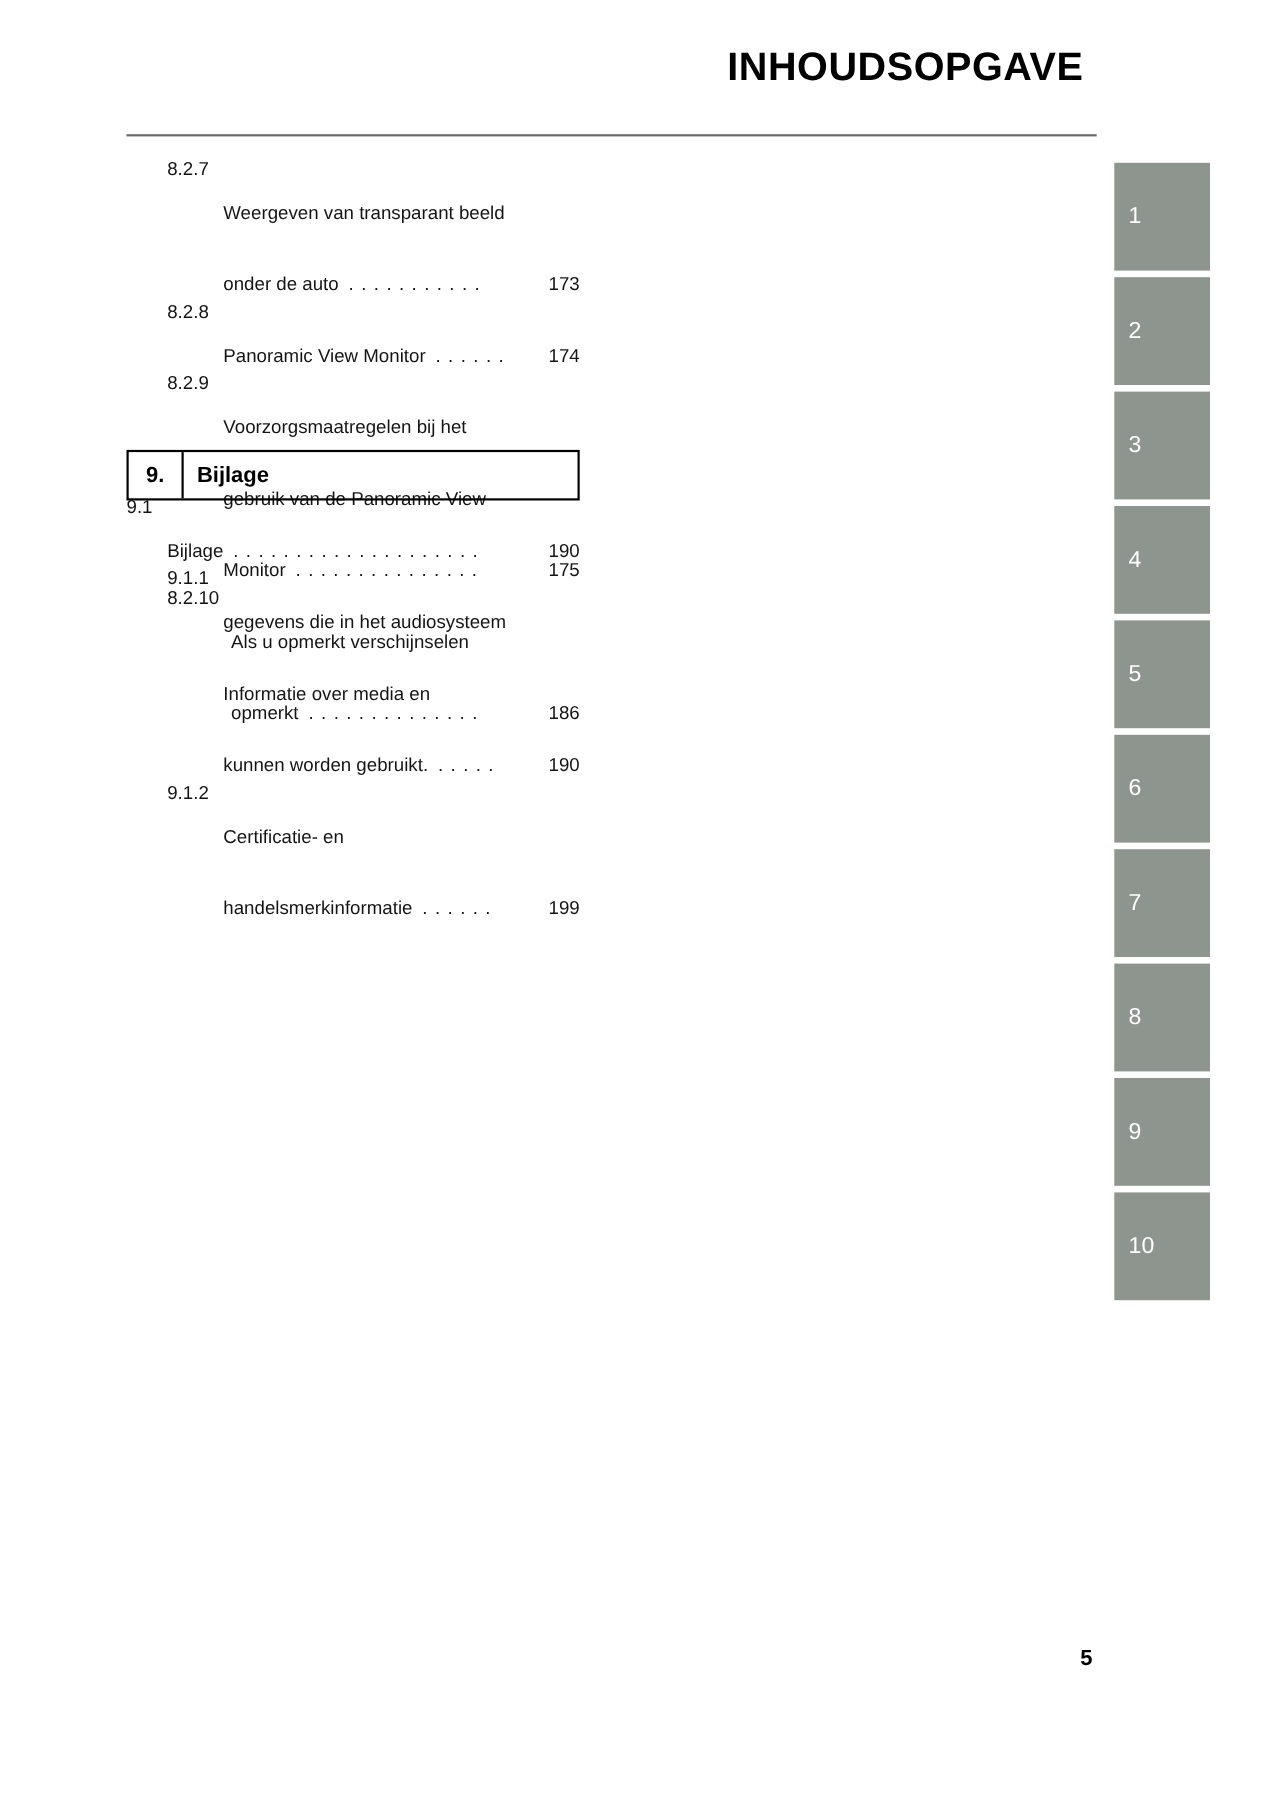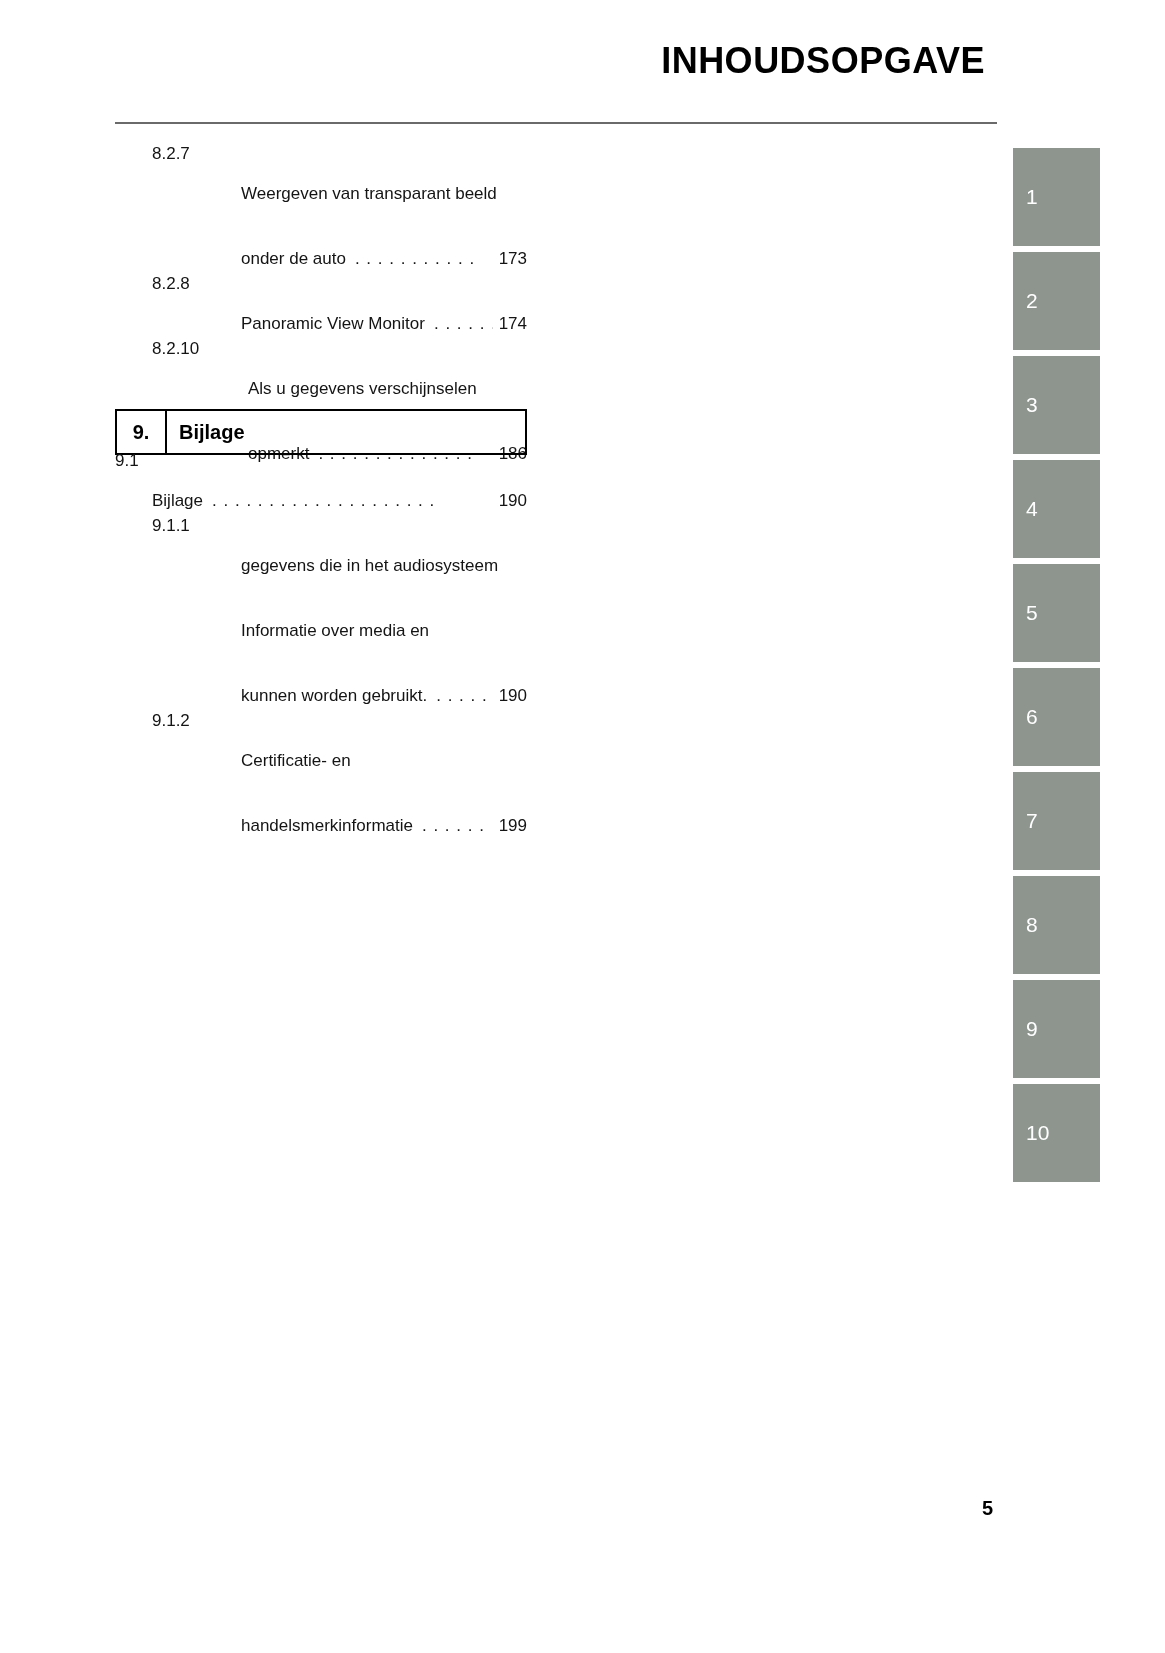--- a/index.html
+++ b/index.html
@@ -38,21 +38,21 @@
     left: 115px;
     width: 412px;
     font-size: 17px;
     line-height: 25px;
     color: #141414;
   }
   #toc-upper { top: 141px; }
   #toc-lower { top: 448px; }
 
   .entry { display: flex; align-items: flex-start; }
-  .lvl3 { margin-left: 37px; gap: 38px; }
+  .lvl3 { margin-left: 37px; }
   .num { flex: none; width: 51px; }
   .num.wide { width: 58px; }
   .num.top { width: 37px; }
   .body { flex: 1; min-width: 0; }
 
   .line { display: flex; margin-top: 40px; }
   .leader .lt { flex: none; white-space: nowrap; }
   .dots {
     flex: 1;
     min-width: 0;
@@ -147,26 +147,42 @@
     <span class="num">8.2.8</span>
     <span class="body">
       <span class="line leader">
         <span class="lt">Panoramic View Monitor</span>
         <span class="dots">. . . . . .</span>
         <span class="pg">174</span>
       </span>
     </span>
   </div>
 
+  <div class="entry lvl3">
+    <span class="num">8.2.9</span>
+    <span class="body">
+      <span class="line">
+          <span class="lt">Voorzorgsmaatregelen bij het</span>
+        </span>
+      <span class="line">
+          <span class="lt">gebruik van de Panoramic View</span>
+        </span>
+      <span class="line leader">
+        <span class="lt">Monitor</span>
+        <span class="dots">. . . . . . . . . . . . . . .</span>
+        <span class="pg">175</span>
+      </span>
+    </span>
+  </div>
 
   <div class="entry lvl3">
     <span class="num wide">8.2.10</span>
     <span class="body">
       <span class="line">
-          <span class="lt">Als u gegevens verschijnselen</span>
+          <span class="lt">Als u opmerkt verschijnselen</span>
         </span>
       <span class="line leader">
         <span class="lt">opmerkt</span>
         <span class="dots">. . . . . . . . . . . . . .</span>
         <span class="pg">186</span>
       </span>
     </span>
   </div>
 
 </div>

